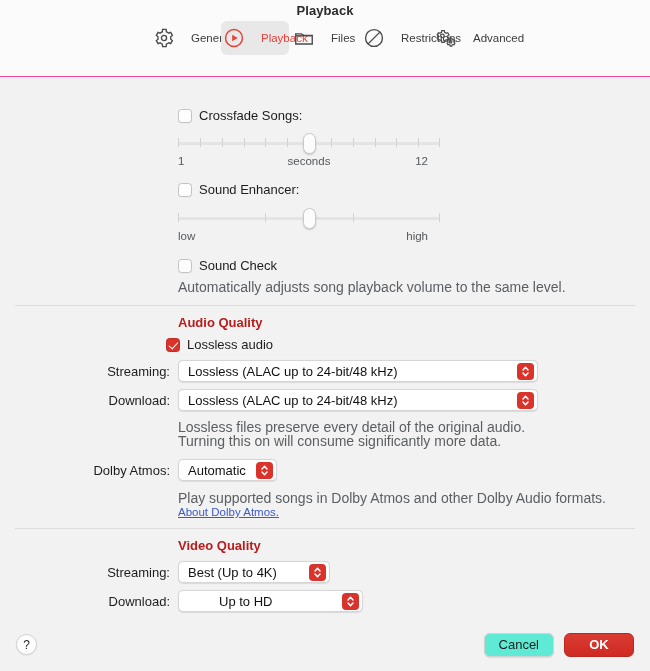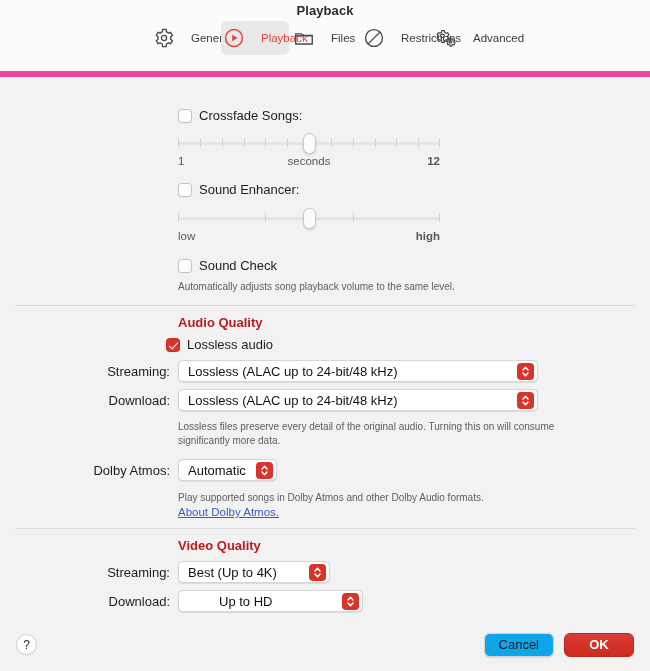--- a/index.html
+++ b/index.html
@@ -11,21 +11,21 @@
     background: #f2f2f2;
     color: #1d1d1f;
     -webkit-font-smoothing: antialiased;
     overflow: hidden;
   }
 
   
   .toolbar {
     height: 77px;
     background: #fbfbfb;
-    border-bottom: 6px solid #ec4899;
+    border-bottom: 1px solid #ec4899;
     position: relative;
   }
   .win-title {
     text-align: center;
     font-size: 13px;
     font-weight: bold;
     color: #2b2b2b;
     padding-top: 3px;
     letter-spacing: .1px;
   }
@@ -119,21 +119,21 @@
   }
   .sl-legend {
     position: relative;
     margin-top: 5px;
     height: 15px;
     font-size: 11.5px;
     color: #55585c;
   }
   .sl-legend .lft { position: absolute; left: 0; }
   .sl-legend .ctr { position: absolute; left: 50%; transform: translateX(-50%); }
-  .sl-legend .rgt { position: absolute; right: 0; font-weight: bold; }
+  .sl-legend .rgt { position: absolute; right: 12px; }
 
   
   .popup {
     display: inline-flex;
     align-items: center;
     justify-content: space-between;
     height: 22px;
     background: #fff;
     border: 1px solid #d6d6d6;
     border-radius: 5px;
@@ -147,21 +147,21 @@
   .popup .ptxt { padding-right: 10px; }
   .stepper {
     width: 17px; height: 17px;
     border-radius: 4px;
     background: #d9342b;
     display: flex; align-items: center; justify-content: center;
     flex: none;
   }
 
   .helptext {
-    font-size: 10px;
+    font-size: 14px;
     color: #5b5e62;
     line-height: 14px;
     max-width: 382px;
   }
   .sechead {
     font-size: 13px;
     font-weight: bold;
     color: #b91c1c;
   }
   .link {
@@ -195,21 +195,21 @@
   .btn {
     height: 24px;
     min-width: 64px;
     border-radius: 6px;
     font-size: 13px;
     display: flex; align-items: center; justify-content: center;
     cursor: default;
     padding: 0 14px;
   }
   .btn.cancel {
-    background: #0ea5e9;
+    background: #5eead4;
     border: 1px solid #d3d3d3;
     box-shadow: 0 0.5px 1px rgba(0,0,0,.10);
     color: #1d1d1f;
     margin-right: 10px;
   }
   .btn.ok {
     background: linear-gradient(#d93c33, #cf2a21);
     border: 1px solid #b92922;
     color: #fff;
     min-width: 70px;

